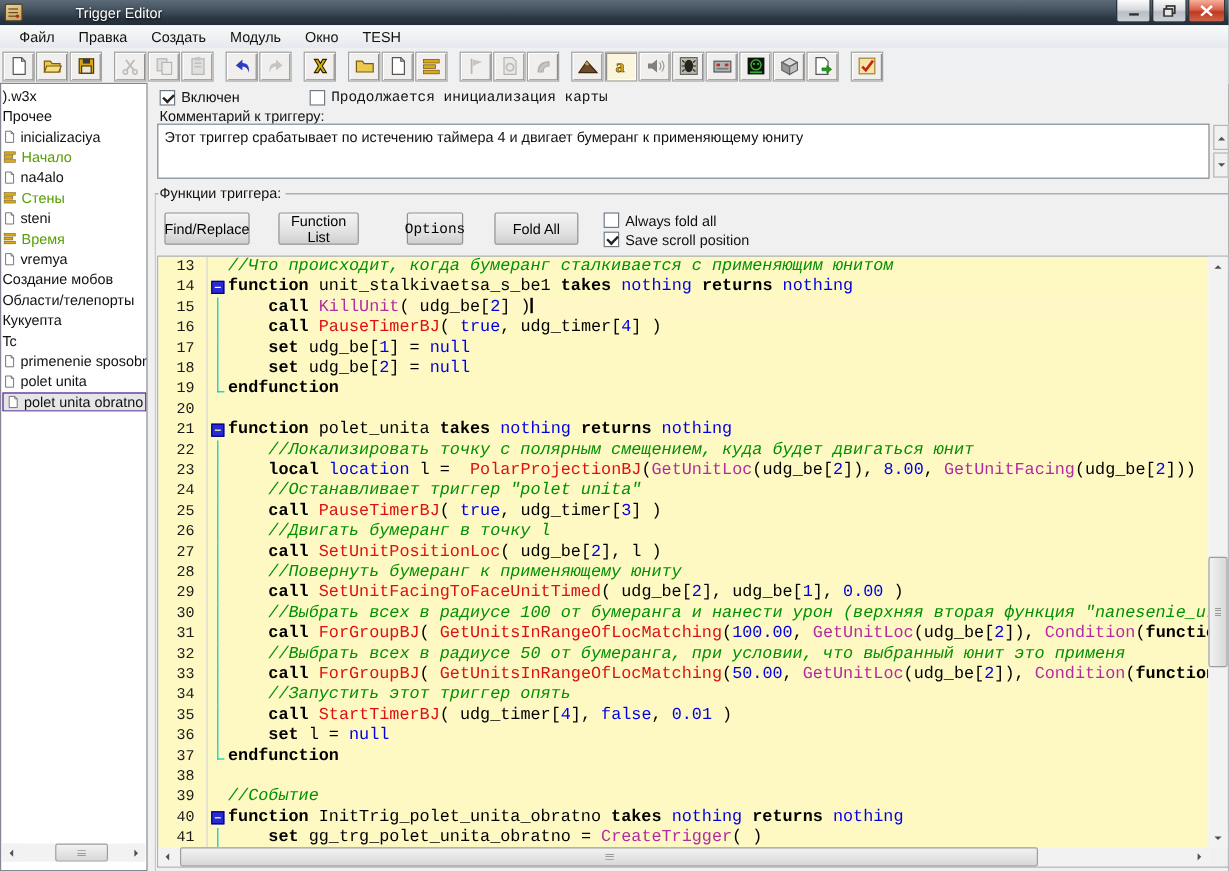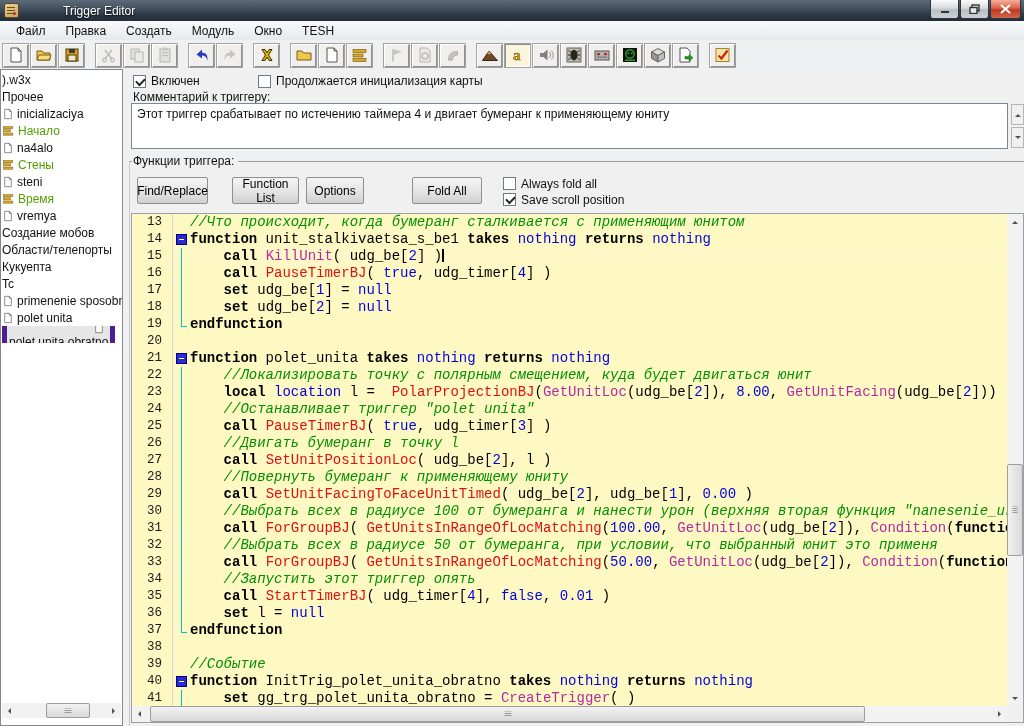--- a/index.html
+++ b/index.html
@@ -42,21 +42,21 @@
   .tbtn svg{display:block;}
 
   
   .sidebar{position:absolute;left:0;top:69px;width:123px;height:657px;background:#fff;
     border:1px solid #828790;}
   .tree{position:absolute;left:0;top:1px;right:0;bottom:24px;overflow:hidden;}
   .tree-item{height:17px;display:flex;align-items:center;white-space:nowrap;overflow:hidden;padding-left:1px;}
   .tree-item .ticon{flex:0 0 auto;margin-right:3px;display:flex;}
   .tree-item .tlabel{font-size:12px;}
   .tree-item.green .tlabel{color:#55a000;}
-  .tree-item.selected .sel{background:#e6e6e6;border:5px solid #4c1d95;padding:0 2px;display:flex;align-items:flex-end;flex-direction:column;}
+  .tree-item.selected .sel{background:#e6e6e6;border:1px solid #4c1d95;padding:0 2px;display:flex;align-items:flex-start;}
   .sel{display:flex;align-items:center;}
   
   .tree-hscroll{position:absolute;left:1px;right:1px;bottom:7px;height:15px;background:#f2f2f2;display:flex;}
   .sc-btn{width:14px;height:15px;background:#f2f2f2;display:flex;align-items:center;justify-content:center;flex:0 0 auto;}
   .tree-hscroll .track{position:relative;flex:1;}
   .tree-hscroll .thumb{position:absolute;left:30px;width:44px;top:0;height:15px;
     background:linear-gradient(180deg,#f2f2f2,#d8d8d8);border:1px solid #9d9d9d;border-radius:2px;}
   .grip{position:absolute;left:50%;top:50%;transform:translate(-50%,-50%);width:7px;height:5px;
     background:repeating-linear-gradient(180deg,#9a9a9a 0 1px,transparent 1px 2px);}
   .arr{width:0;height:0;border:3px solid transparent;}
@@ -479,42 +479,42 @@
         </div>
     </div>
   </div>
 
   <div class="main">
 
     <div class="cb-wrap" style="top:4px;left:10px;">
       <span class="cb checked"></span>
       <span class="lbl">Включен</span>
     </div>
-    <div class="cb-wrap" style="top:4px;left:135px;">
+    <div class="cb-wrap" style="top:4px;left:135px;font-family:Liberation Mono, monospace;">
       <span class="cb"></span>
       <span class="lbl">Продолжается инициализация карты</span>
     </div>
 
     <div class="comment-label">Комментарий к триггеру:</div>
     <div class="comment-box">Этот триггер срабатывает по истечению таймера 4 и двигает бумеранг к применяющему юниту</div>
     <div class="spinner">
       <div class="spin-btn">
           <span class="arr up"></span>
         </div>
       <div class="spin-btn">
           <span class="arr down"></span>
         </div>
     </div>
 
     <div class="group-line"></div>
     <div class="group-label">Функции триггера:</div>
 
     <button class="tesh-btn" style="left:14px;width:71px;">Find/Replace</button>
     <button class="tesh-btn" style="left:109px;width:67px;">Function List</button>
-    <button class="tesh-btn" style="left:183px;width:58px;">Options</button>
+    <button class="tesh-btn" style="left:216px;width:47px;font-family:Liberation Mono, monospace;">Options</button>
     <button class="tesh-btn" style="left:289px;width:70px;">Fold All</button>
 
     <div class="tesh-cb" style="top:106px;">
       <span class="cb"></span>
       <span class="lbl">Always fold all</span>
     </div>
     <div class="tesh-cb" style="top:122px;">
       <span class="cb checked"></span>
       <span class="lbl">Save scroll position</span>
     </div>

